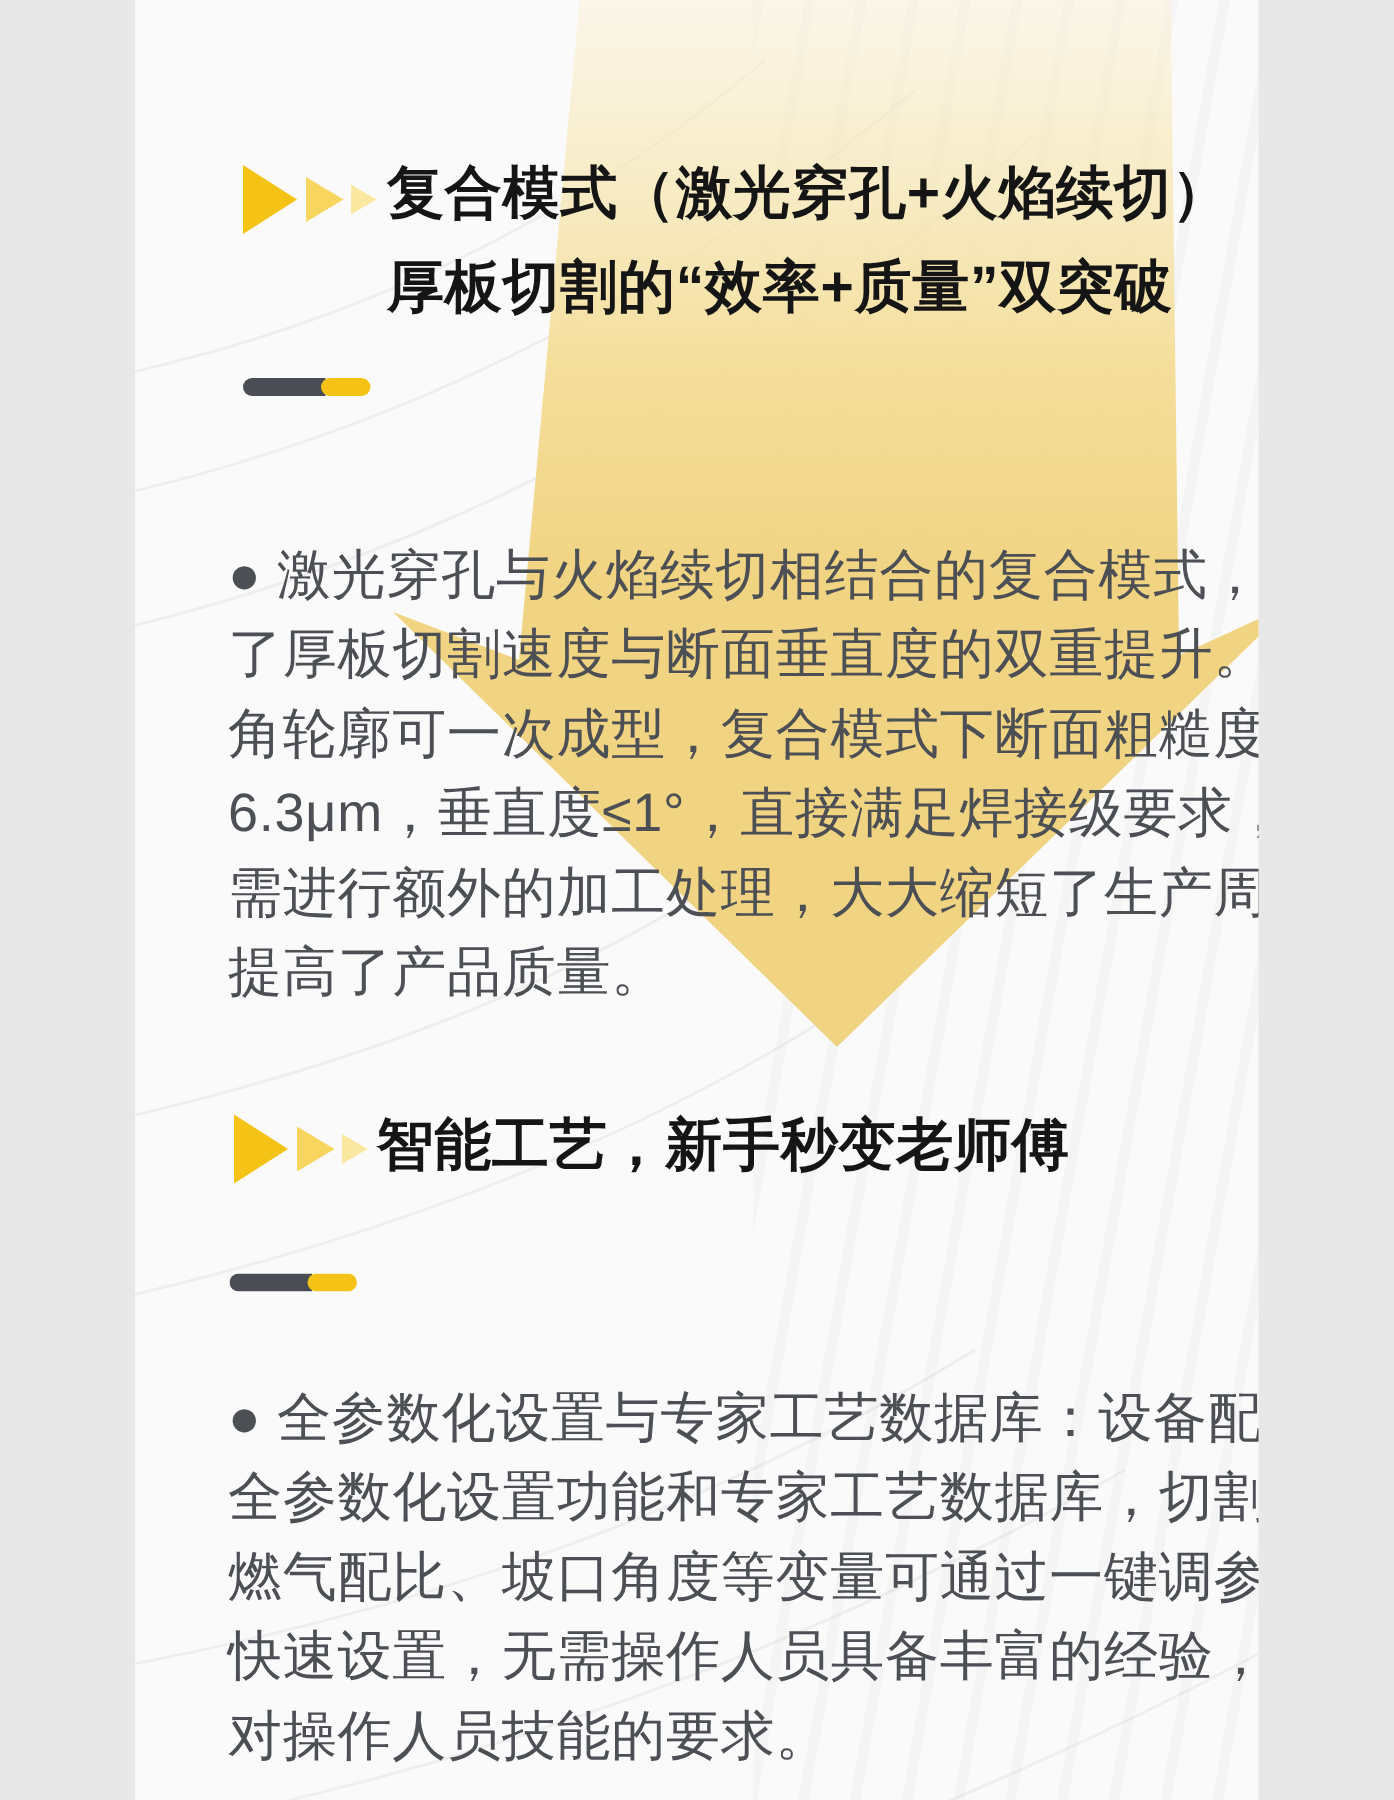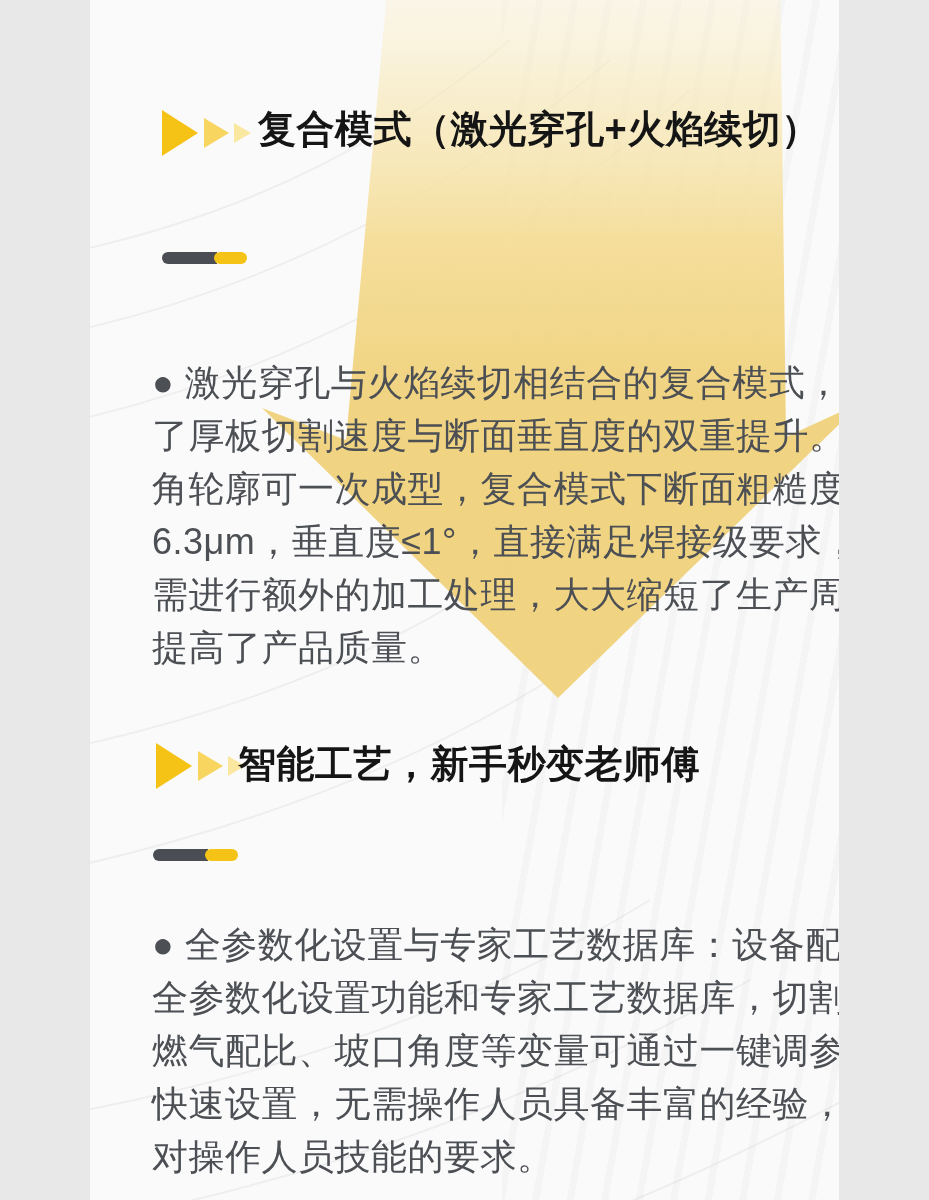--- a/index.html
+++ b/index.html
@@ -30,21 +30,21 @@
   
   .heading{
     position:absolute;
     color:#151515;
     font-size:38px;
     line-height:63px;
     letter-spacing:0.5px;
     white-space:nowrap;
   }
   .heading-1{left:168px;top:98px;}
-  .heading-2{left:148px;top:733px;text-align:center;}
+  .heading-2{left:161px;top:733px;text-align:center;}
   .hw-reg{font-weight:600;}
   .hw-bold{font-weight:800;}
 
   
   .divider{
     position:absolute;width:88px;height:12px;border-radius:7px;overflow:hidden;
     display:flex;
   }
   .divider-1{left:72px;top:252px;}
   .divider-2{left:63px;top:849px;}
@@ -101,20 +101,23 @@
   <svg class="tri-row tri-row-1" viewBox="0 0 92 48" aria-hidden="true">
     <polygon points="0,1 36,24 0,47" fill="#f5c316"></polygon>
     <polygon points="42,9 67,24 42,39" fill="#f7d55e"></polygon>
     <polygon points="72,14 89,24 72,34" fill="#fae8a0"></polygon>
   </svg>
 
   <div class="heading heading-1">
     <div>
       <span class="hw-reg">复合模式</span><span class="hw-bold">（激光穿孔+火焰续切）</span>
     </div>
+    <div>
+      <span class="hw-reg">厚板切割的</span><span class="hw-bold">“效率+质量”</span><span class="hw-reg">双突破</span>
+    </div>
   </div>
 
   <div class="divider divider-1">
     <div class="seg-dark"></div>
     <div class="seg-yellow"></div>
   </div>
 
   <div class="para para-1">● 激光穿孔与火焰续切相结合的复合模式，实现
 了厚板切割速度与断面垂直度的双重提升。内尖
 角轮廓可一次成型，复合模式下断面粗糙度Ra≤

